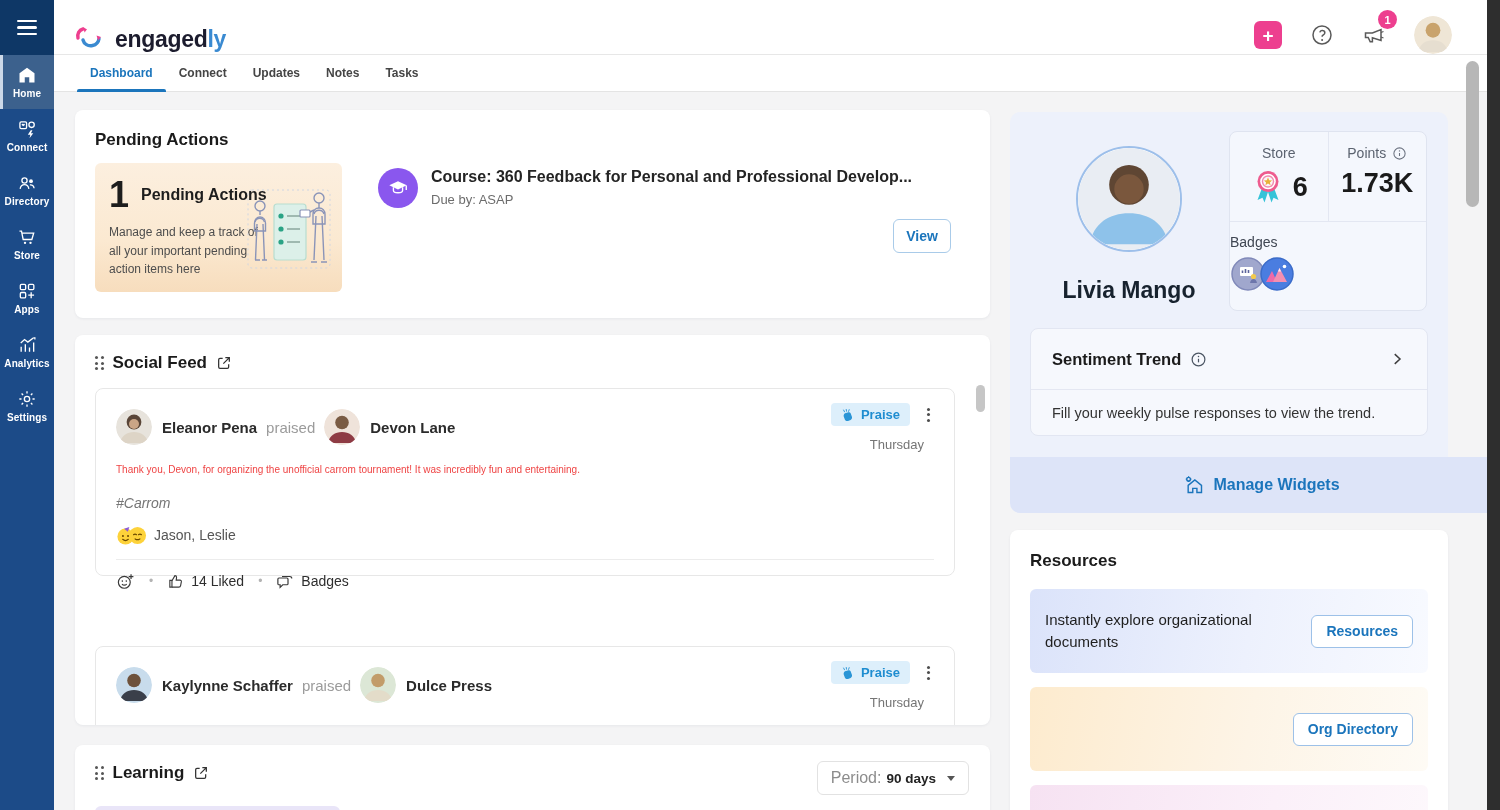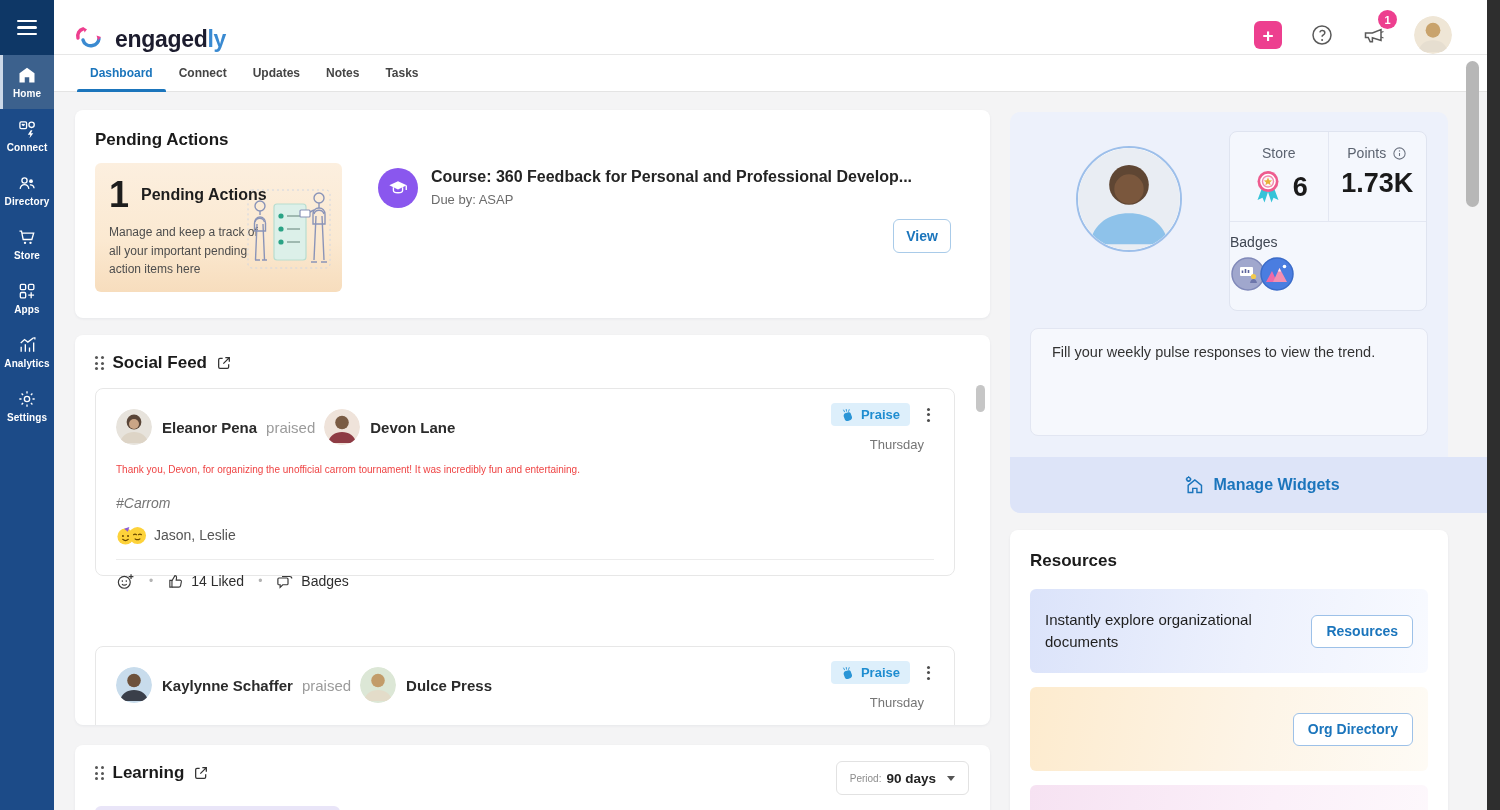--- a/index.html
+++ b/index.html
@@ -81,21 +81,21 @@
   .emoji-pair svg + svg { margin-left:-7px; }
   .react-names { font-size:14px; color:#555; }
   .post-div { margin:14px 20px 0 20px; border-top:1px solid #ececec; }
   .action-row { display:flex; align-items:center; gap:14px; padding:12px 20px; font-size:14px; color:#2e2e2e; }
   .action-item { display:flex; align-items:center; gap:7px; cursor:pointer; }
   .sep-dot { color:#b3b3b3; font-size:12px; }
   .feed-scroll { position:absolute; right:5px; top:50px; width:9px; height:27px; border-radius:5px; background:#c6c6c6; cursor:pointer; }
   
   .card-learning { left:75px; top:745px; width:915px; height:80px; }
   .period-dd { position:absolute; right:21px; top:16px; height:34px; border:1px solid #e2e2e2; border-radius:6px; background:#fff; display:flex; align-items:center; gap:5px; padding:0 13px; cursor:pointer; }
-  .period-lbl { font-size:10px; color:#8c8c8c; }
+  .period-lbl { font-size:16px; color:#8c8c8c; }
   .period-val { font-size:13.5px; font-weight:700; color:#232323; }
   .caret { width:0; height:0; border-left:4.5px solid transparent; border-right:4.5px solid transparent; border-top:5px solid #555; margin-left:6px; }
   .learning-peek { position:absolute; left:20px; top:61px; width:245px; height:16px; background:#e9e5f8; border-radius:6px 6px 0 0; }
   
   .widget-panel { position:absolute; left:1010px; top:112px; width:438px; height:401px; background:#edf1fb; border-radius:10px; }
   .profile-avatar { position:absolute; left:66px; top:34px; width:106px; height:106px; border-radius:50%; overflow:hidden; border:2px solid #9dbfea; background:#fff; }
   .profile-name { position:absolute; left:9px; top:165px; width:220px; text-align:center; font-size:23px; font-weight:800; color:#17222e; }
   .stats-box { position:absolute; left:219px; top:19px; width:198px; height:180px; background:#f4f7fd; border:1px solid #dfe4f0; border-radius:8px; overflow:hidden; }
   .stats-top { display:flex; height:90px; border-bottom:1px solid #e3e7f2; }
   .stat-cell { flex:1; display:flex; flex-direction:column; align-items:center; padding-top:13px; }
@@ -463,20 +463,21 @@
 
 <div class="widget-panel">
   <div class="profile-avatar">
     <svg width="102" height="102" viewBox="0 0 36 36">
         <circle cx="18" cy="18" r="18" fill="#e9edf3"></circle>
         <circle cx="18" cy="13" r="7" fill="#5f4633"></circle>
         <circle cx="18" cy="14.5" r="5.2" fill="#7a573d"></circle>
         <path d="M4 34c1.5-7.5 7-11 14-11s12.5 3.5 14 11z" fill="#8ec2ea"></path>
       </svg>
   </div>
+  <div class="profile-name">Livia Mango</div>
 
   <div class="stats-box">
     <div class="stats-top">
       <div class="stat-cell first">
         <span class="stat-lbl">Store</span>
         <span class="stat-val-row">
           <svg width="36" height="38" viewBox="0 0 36 38">
             <polygon points="12,20 7.5,32 12.5,29.8 14.5,34.5 18,24" fill="#35c3d8"></polygon>
             <polygon points="24,20 28.5,32 23.5,29.8 21.5,34.5 18,24" fill="#35c3d8"></polygon>
             <circle cx="18" cy="13.5" r="10.5" fill="#ee5c8f"></circle>
@@ -517,20 +518,31 @@
           <polygon points="7,26 13,15 18,26" fill="#ef6aa8"></polygon>
           <polygon points="14,26 20.5,12 28,26" fill="#f48fb1"></polygon>
           <polygon points="19,15.5 20.5,12 22,15.5" fill="#fde8f0"></polygon>
           <circle cx="25.5" cy="10.5" r="1.8" fill="#fff"></circle>
         </svg>
       </div>
     </div>
   </div>
 
   <div class="sentiment-box">
+    <div class="sent-row1">
+      <span class="sent-title">Sentiment Trend</span>
+      <svg width="17" height="17" viewBox="0 0 24 24" fill="none" stroke="#4b5563" stroke-width="1.7">
+        <circle cx="12" cy="12" r="9"></circle>
+          <path d="M12 11v5"></path>
+          <circle cx="12" cy="7.8" r="1.1" fill="#4b5563" stroke="none"></circle>
+      </svg>
+      <svg class="chev" viewBox="0 0 24 24" fill="none" stroke="#3f3f3f" stroke-width="2">
+        <path d="M9 5.5 16 12l-7 6.5"></path>
+      </svg>
+    </div>
     <div class="sent-row2">Fill your weekly pulse responses to view the trend.</div>
   </div>
 
   <div class="manage-band">
     <svg width="20" height="20" viewBox="0 0 24 24" fill="none" stroke="#1b75bc" stroke-width="1.7">
       <path d="M5 12.5 13 6l8 6.5V21h-5.5v-5h-5v5H5z"></path>
       <circle cx="5.5" cy="5" r="2.2"></circle>
         <path d="M5.5 1.6v1.2 M5.5 7.2v1.2 M2.1 5h1.2 M7.7 5h1.2" stroke-width="1.4"></path>
     </svg>
     <span class="manage-lbl">Manage Widgets</span>

